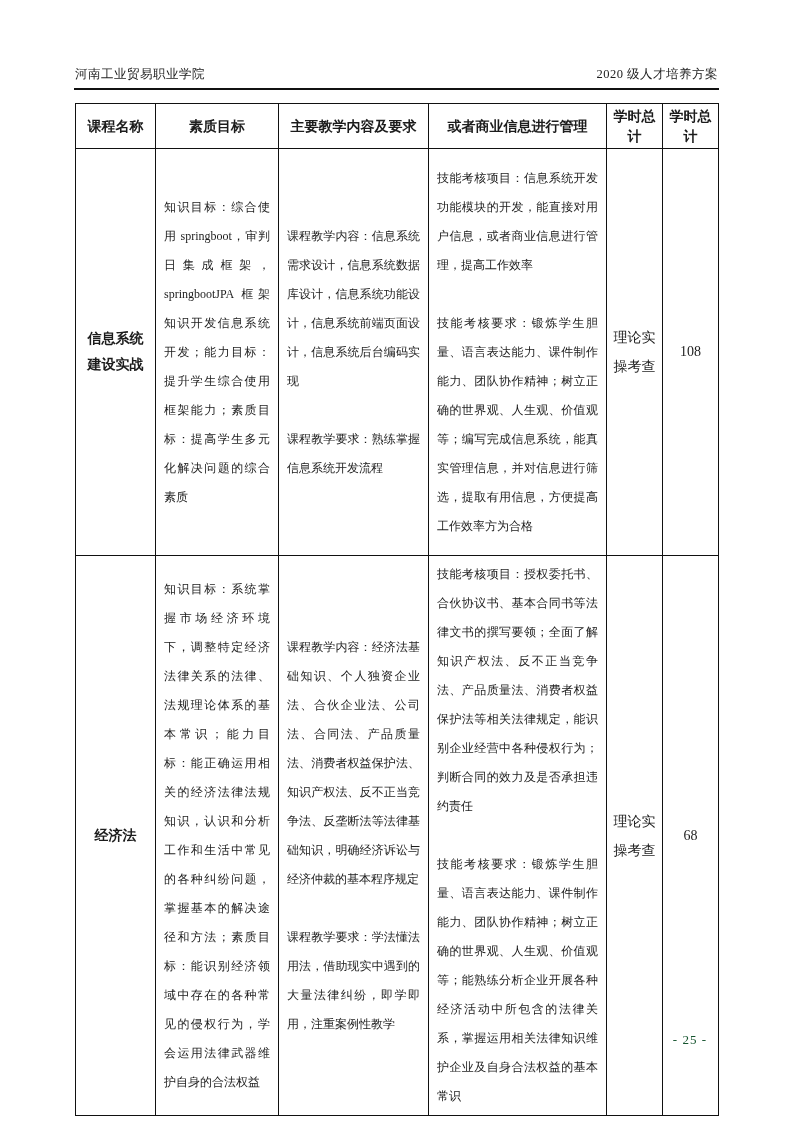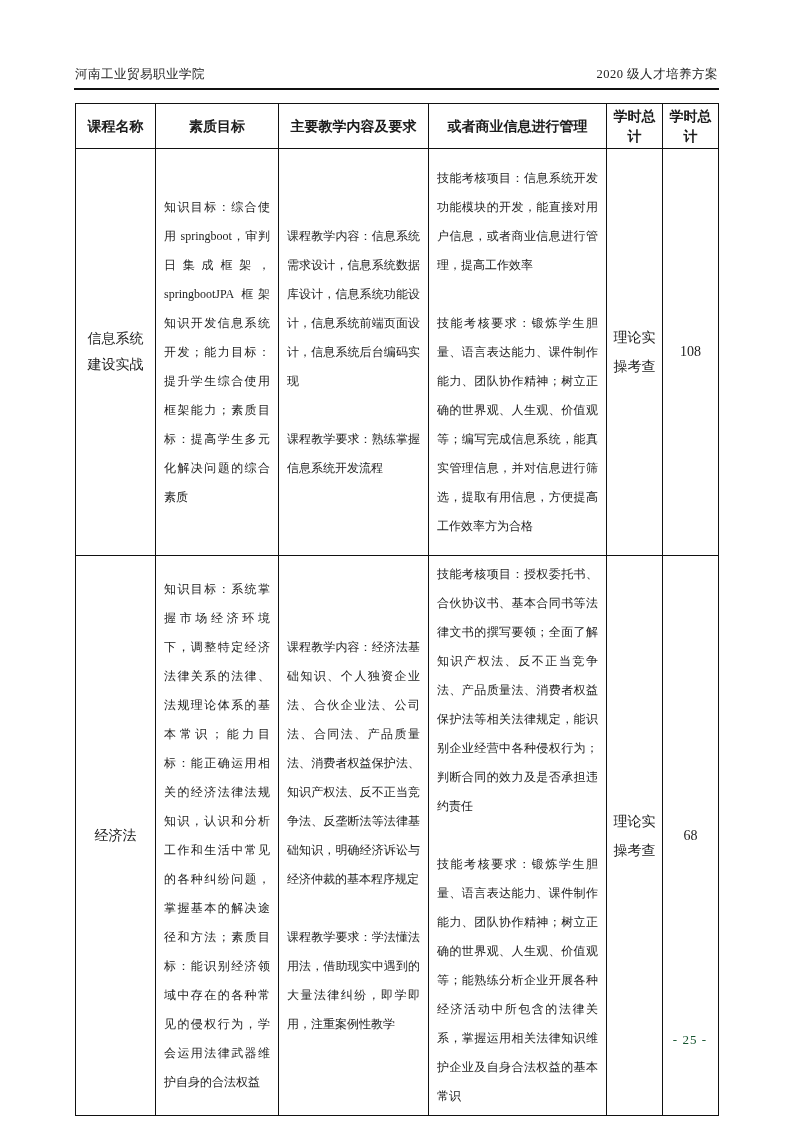--- a/index.html
+++ b/index.html
@@ -40,20 +40,21 @@
     line-height: 20px;
     text-align: center;
     height: 42px;
     padding: 2px 3px;
   }
   tr.data-row-1 { height: 407px; }
   tr.data-row-2 { height: 449px; }
   td.c-name {
     font-size: 14px; text-align: center; line-height: 26px;
     padding: 2px 6px;
+    font-weight: bold;
   }
   td.c-text {
     font-size: 12px; line-height: 29px;
     text-align: justify;
     padding: 4px 8px;
   }
   td.c-text p { margin: 0; }
   td.c-text p.gap { margin-top: 29px; }
   td.c-method {
     font-size: 14px; text-align: center; line-height: 29px;

